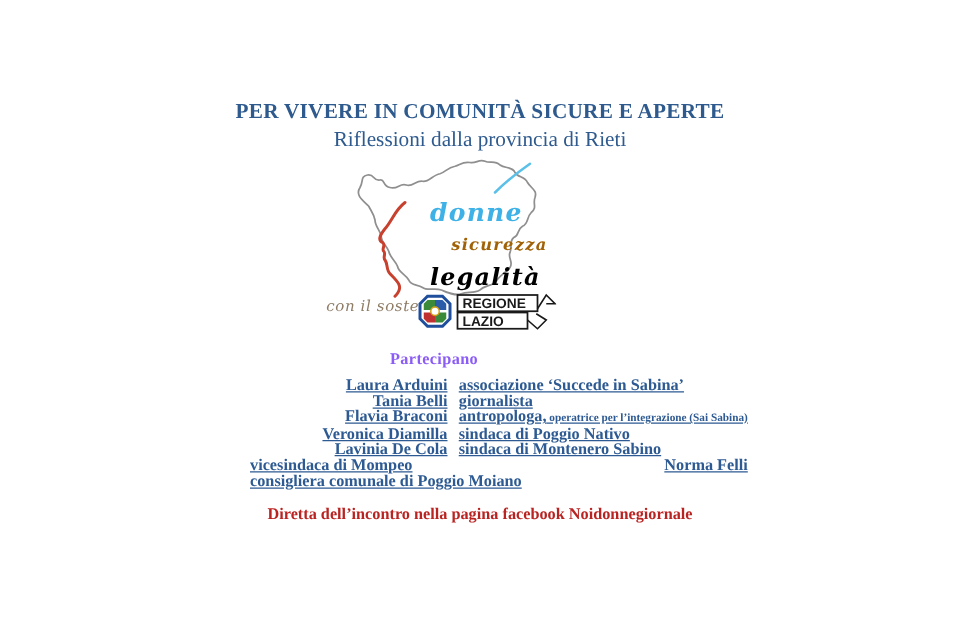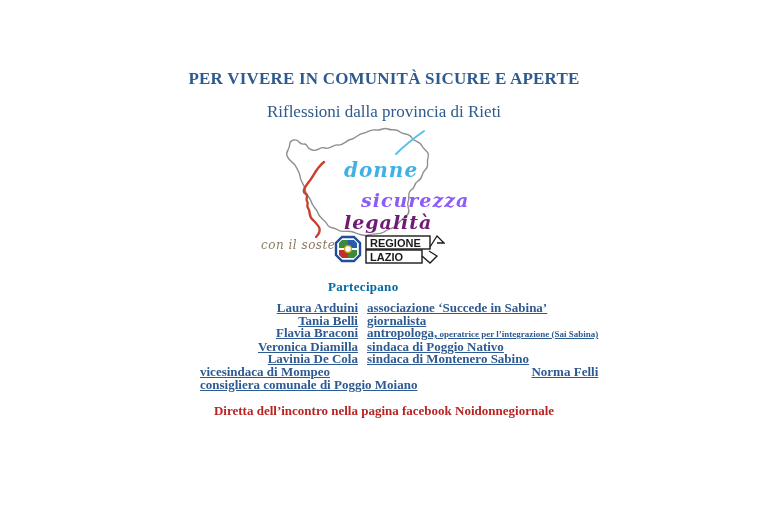--- a/index.html
+++ b/index.html
@@ -3,47 +3,47 @@
 <meta charset="utf-8">
 <style>
   html,body{margin:0;padding:0;}
   body{width:768px;height:512px;background:#ffffff;overflow:hidden;
        font-family:"Liberation Serif", serif;}
   .stage{position:relative;width:768px;height:512px;background:#fff;}
 
   
   .header{position:absolute;top:68px;left:0;width:768px;text-align:center;color:#2e5a8e;}
   .title{font-size:21px;font-weight:bold;letter-spacing:0.4px;line-height:23px;}
-  .subtitle{font-size:17px;font-weight:bold;letter-spacing:0.2px;line-height:20px;margin-top:1px;}
-  .tagline{font-size:17px;font-weight:normal;line-height:20px;margin-top:13px;}
+  .subtitle{font-size:17px;font-weight:bold;letter-spacing:0.2px;line-height:20px;margin-top:11px;}
+  .tagline{font-size:17px;font-weight:normal;line-height:20px;margin-top:3px;}
 
   
   .brand{position:absolute;left:256px;top:179px;color:#c0392e;}
   .brand-name{font-size:17px;font-weight:bold;letter-spacing:0.4px;line-height:17px;}
   .brand-sub{font-size:12.5px;font-weight:bold;letter-spacing:0.2px;line-height:14px;}
 
   
   .mapword{position:absolute;font-style:italic;font-weight:600;letter-spacing:1px;
            font-family:"DejaVu Serif", serif;}
   .w-donne{left:344px;top:158px;font-size:20px;color:#3eb1e6;}
-  .w-sicurezza{left:361px;top:189px;font-size:19px;color:#8b5cf6;}
-  .w-legalita{left:344px;top:211px;font-size:19px;color:#701a75;text-align:right;}
+  .w-sicurezza{left:361px;top:189px;font-size:13px;color:#a16207;}
+  .w-legalita{left:344px;top:211px;font-size:19px;color:#000000;text-align:right;}
 
   
   .event{position:absolute;left:448px;top:171px;color:#b92422;font-weight:bold;
          font-size:13.5px;line-height:12.5px;}
   .event div{margin-bottom:0;}
 
   
   .support-label{position:absolute;left:261px;top:238px;font-size:12px;font-style:italic;
                  color:#8d7b64;font-family:"DejaVu Serif", serif;letter-spacing:0.5px;}
   .logo{position:absolute;left:333px;top:234px;}
 
   
-  .partecipano{position:absolute;left:328px;top:279px;color:#0369a1;font-weight:bold;
+  .partecipano{position:absolute;left:312px;top:279px;color:#8b5cf6;font-weight:bold;
                font-size:13px;letter-spacing:0.3px;}
   .ptable{position:absolute;left:200px;top:302px;display:grid;
           grid-template-columns:158px auto;column-gap:9px;row-height:12px;
           color:#2d5a92;font-weight:bold;font-size:13px;line-height:12.6px;text-decoration:underline;}
   .p-name{text-align:right;white-space:nowrap;}
   .p-role{text-align:left;white-space:nowrap;}
   .p-role .small{font-size:9px;}
 
   
   .footer{position:absolute;left:0;top:403px;width:768px;text-align:center;

